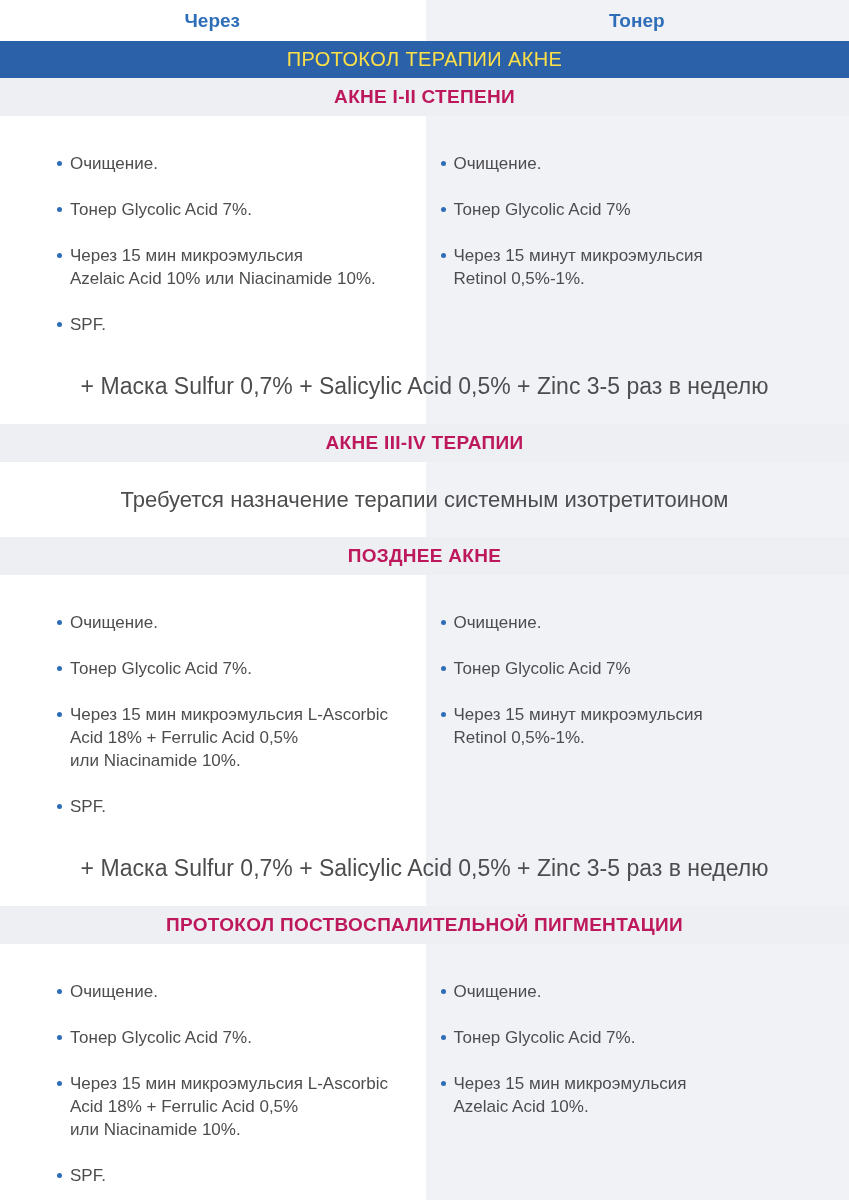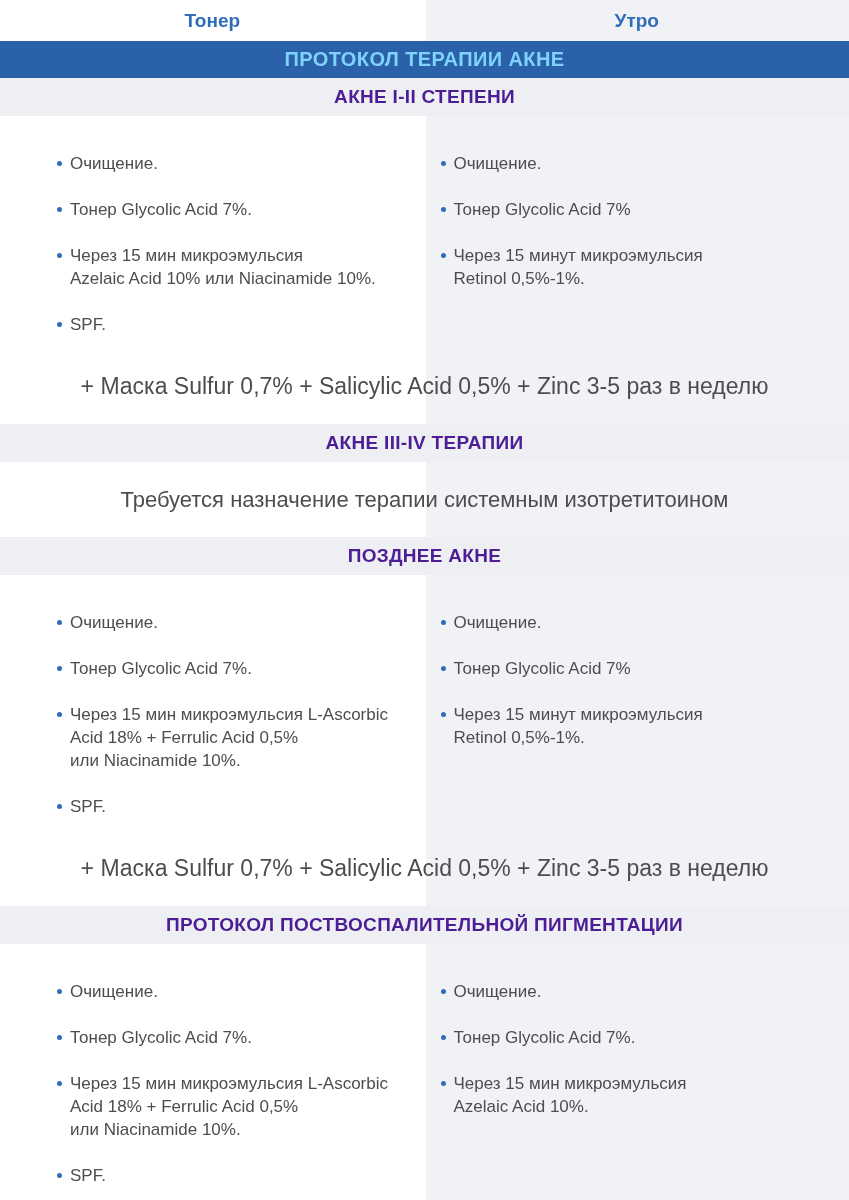--- a/index.html
+++ b/index.html
@@ -15,27 +15,27 @@
   }
   .content { position: relative; }
 
   .header-row { display: flex; height: 41px; }
   .header-cell {
     width: 50%; display: flex; align-items: center; justify-content: center;
     color: #2e6db8; font-weight: bold; font-size: 19px;
   }
 
   .main-banner {
-    height: 37px; background: #2b61a9; color: #7dd3fc;
-    font-weight: bold; font-size: 20px; letter-spacing: 0.4px;
+    height: 37px; background: #2b61a9; color: #fde047;
+    font-weight: normal; font-size: 20px; letter-spacing: 0.4px;
     display: flex; align-items: center; justify-content: center;
   }
 
   .section-banner {
-    height: 38px; background: #edeff3; color: #4c1d95;
+    height: 38px; background: #edeff3; color: #be185d;
     font-weight: bold; font-size: 19px; letter-spacing: 0.3px;
     display: flex; align-items: center; justify-content: center;
   }
 
   .two-col { display: flex; padding-top: 13px; }
   .two-col.pb { padding-bottom: 16px; }
   .col { width: 426px; box-sizing: border-box; }
 
   ul.list {
     margin: 0; list-style: none;
@@ -60,22 +60,22 @@
   }
 </style>
 </head>
 <body>
 
 <div class="page">
   <div class="right-stripe"></div>
   <div class="content">
 
     <div class="header-row">
+      <div class="header-cell">Через</div>
       <div class="header-cell">Тонер</div>
-      <div class="header-cell">Утро</div>
     </div>
 
     <div class="main-banner">ПРОТОКОЛ ТЕРАПИИ АКНЕ</div>
 
     <div class="section-banner">АКНЕ I-II СТЕПЕНИ</div>
     <div class="two-col">
       <div class="col morning">
         <ul class="list">
           <li>Очищение.</li>
           <li>Тонер Glycolic Acid 7%.</li>

